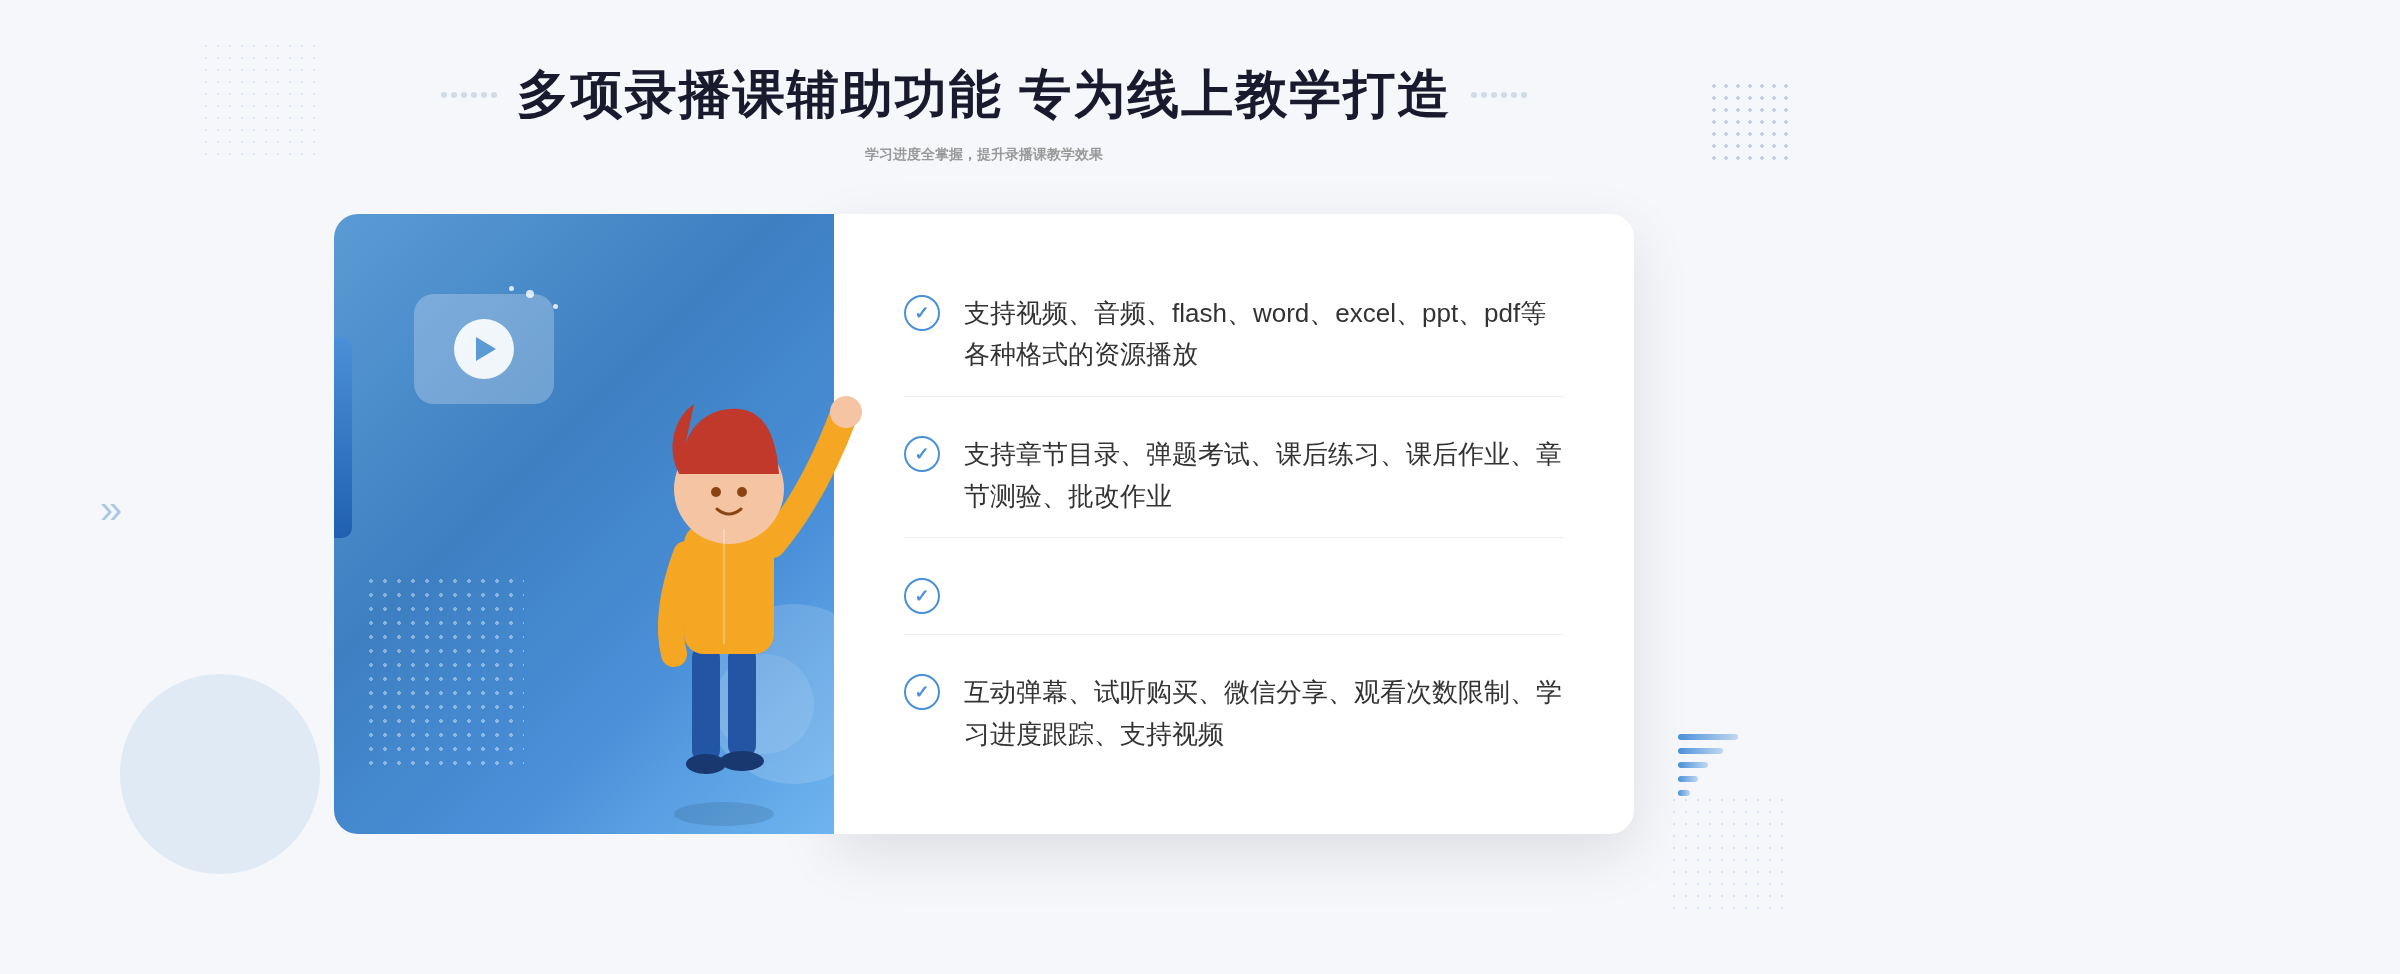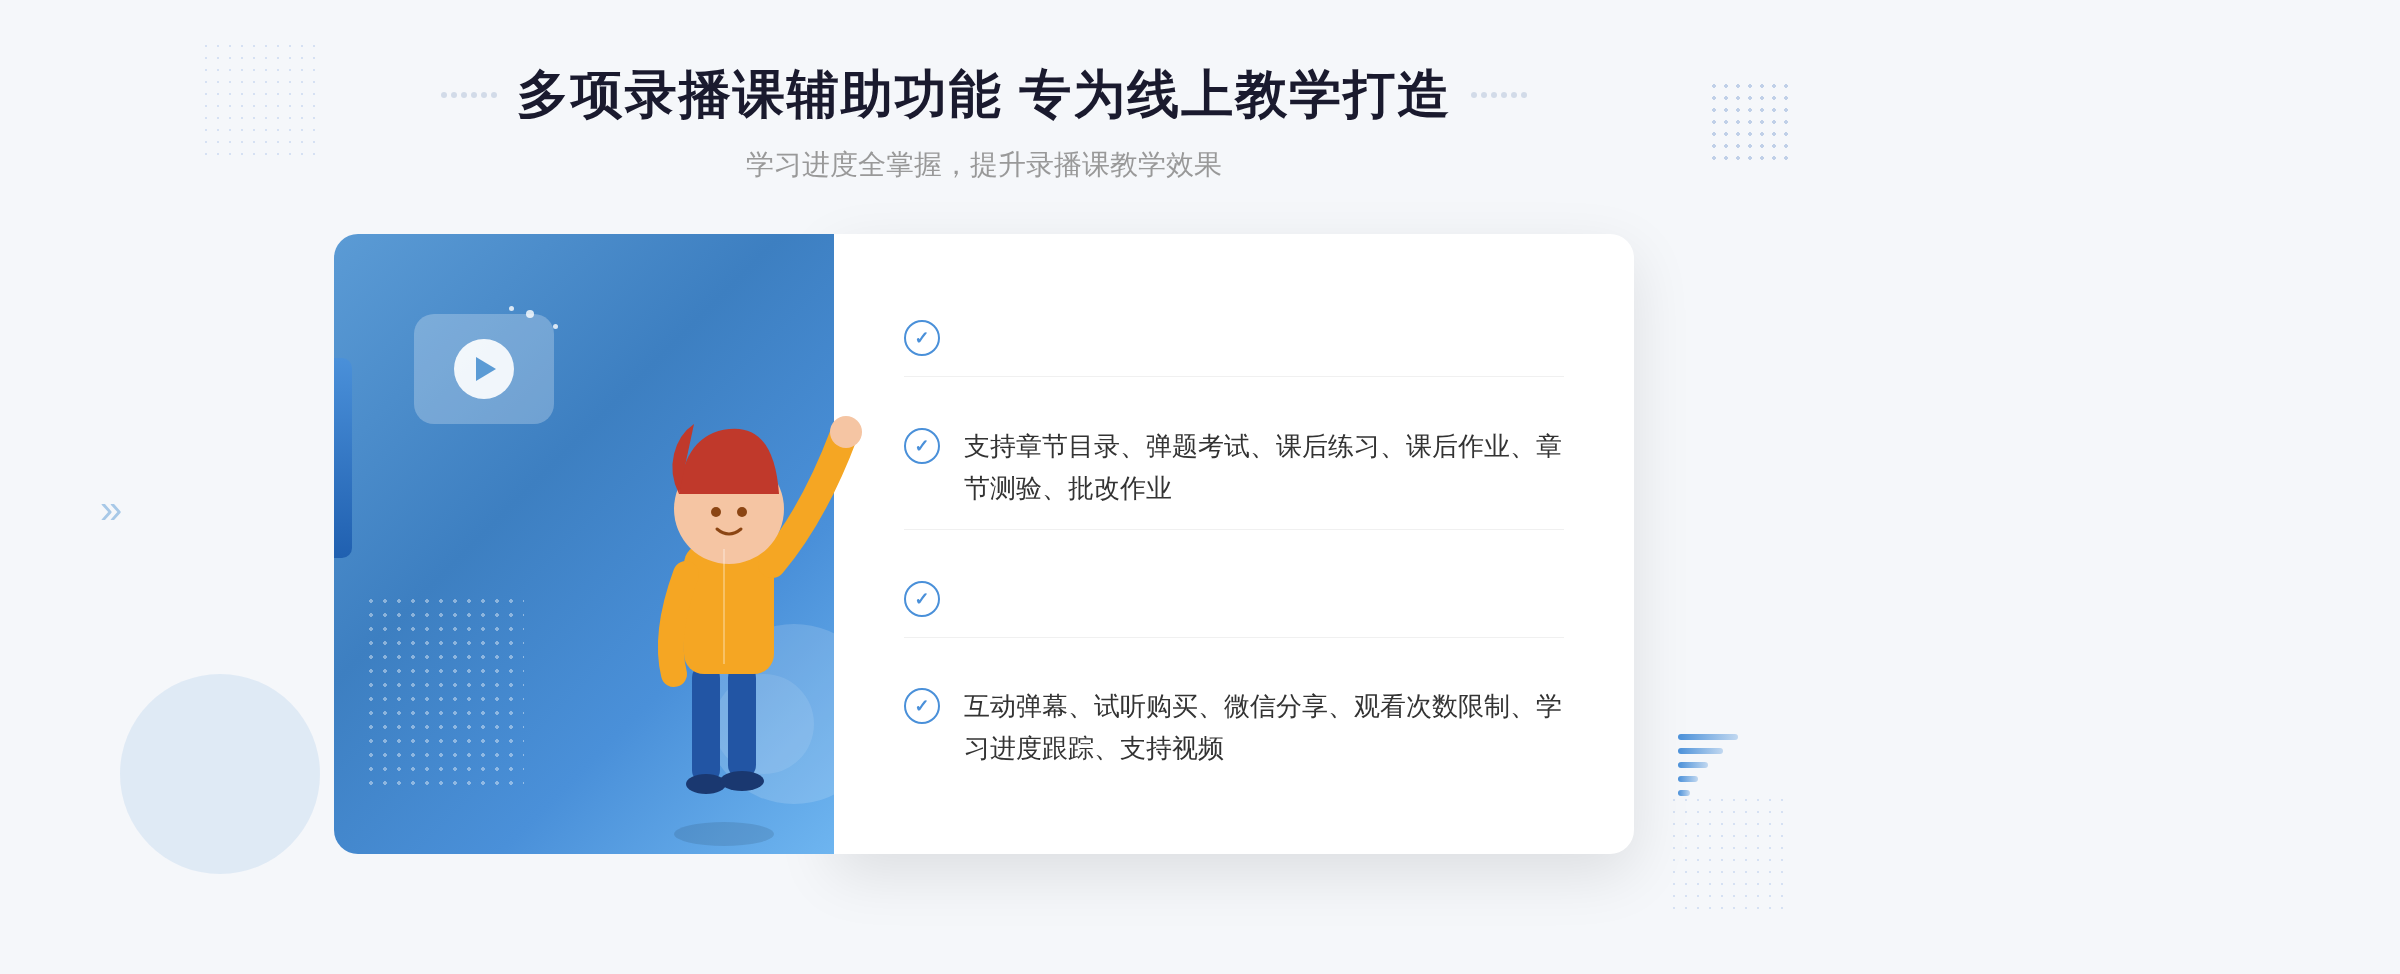--- a/index.html
+++ b/index.html
@@ -69,23 +69,24 @@
     }
 
     .main-title {
       font-size: 52px;
       font-weight: bold;
       color: #1a1a2e;
       letter-spacing: 2px;
     }
 
     .sub-title {
-      font-size: 28px;
+      font-size: 14px;
       color: #999;
       margin-top: 8px;
+      font-weight: bold;
     }
 
     
     .main-content {
       display: flex;
       align-items: center;
       justify-content: center;
       gap: 0;
       width: 1400px;
       position: relative;
@@ -397,20 +398,21 @@
       </div>
 
     </div>
 
     <div class="features-card">
 
       <div class="feature-item">
         <div class="check-circle">
           <span class="check-mark">✓</span>
         </div>
+        <span class="feature-text">支持视频、音频、flash、word、excel、ppt、pdf等各种格式的资源播放</span>
       </div>
 
       <div class="feature-item">
         <div class="check-circle">
           <span class="check-mark">✓</span>
         </div>
         <span class="feature-text">支持章节目录、弹题考试、课后练习、课后作业、章节测验、批改作业</span>
       </div>
 
       <div class="feature-item">

